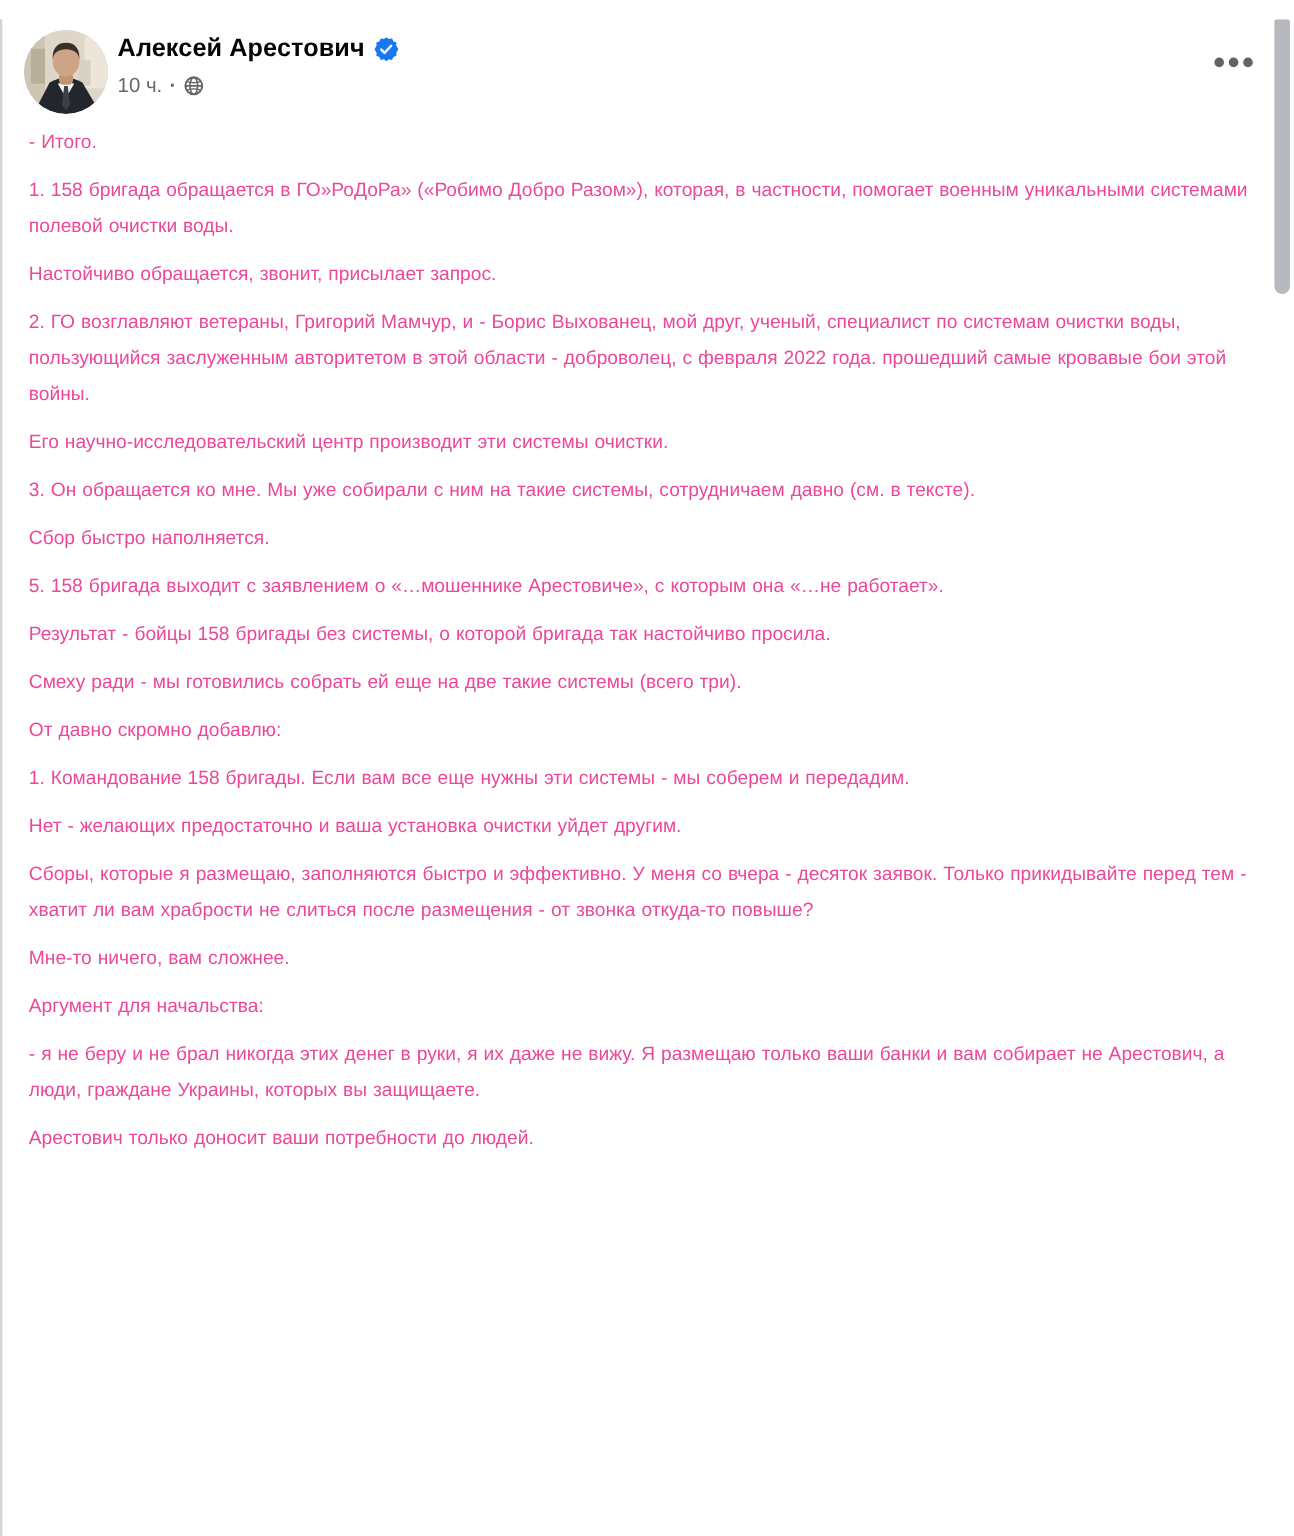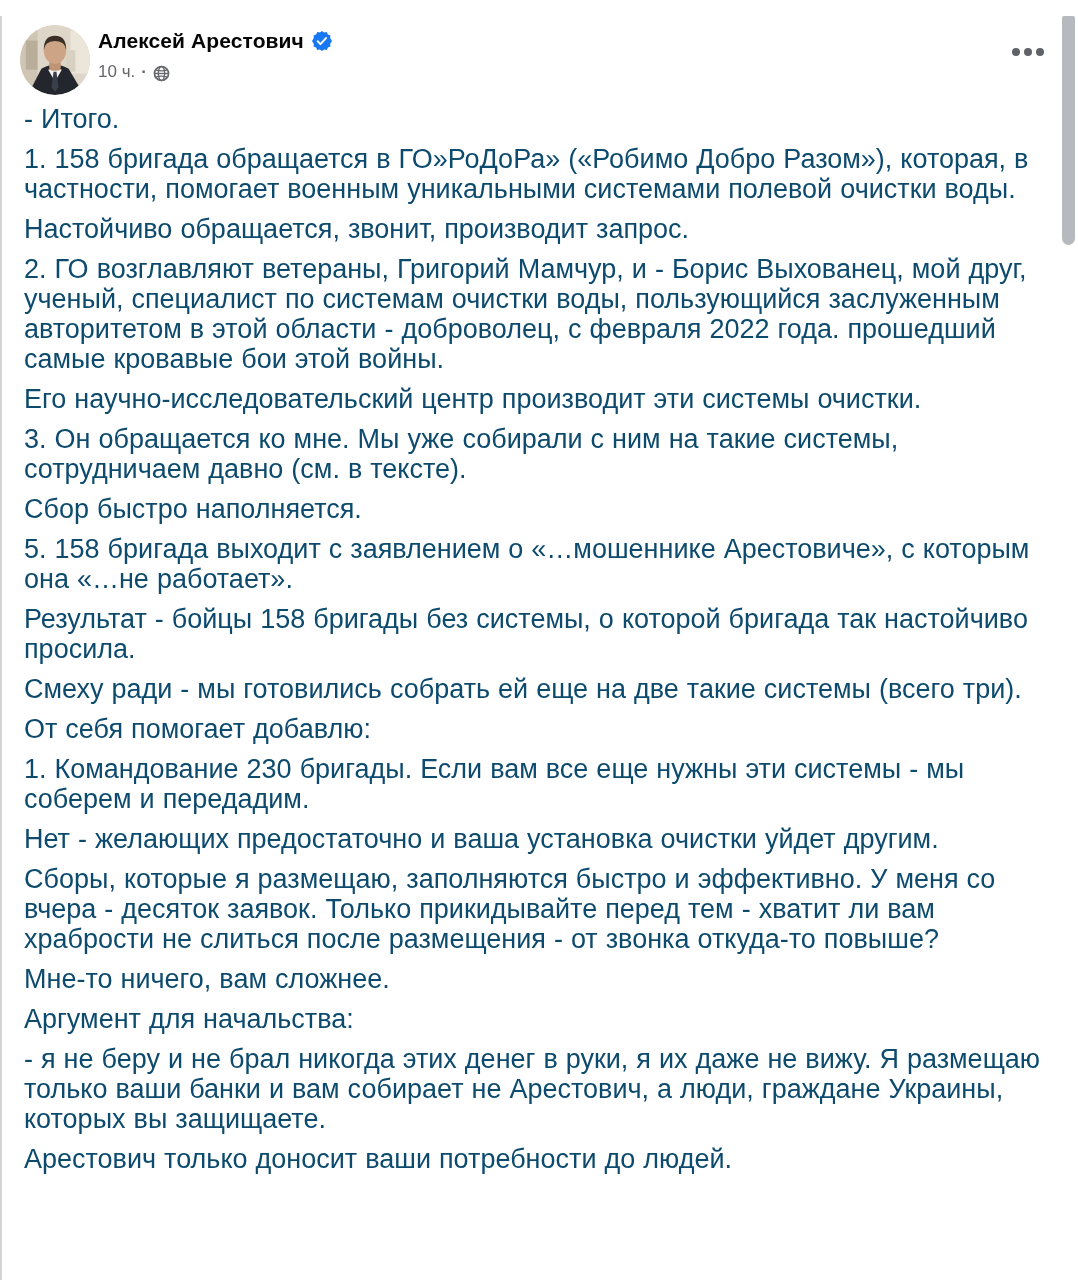--- a/index.html
+++ b/index.html
@@ -29,38 +29,38 @@
     position: absolute; left: 96px; top: 13px;
     display: flex; align-items: center; gap: 8px;
   }
   .author-name {
     font-size: 21px; font-weight: 700; color: #050505;
     letter-spacing: 0.1px; cursor: pointer;
   }
   .badge { width: 20px; height: 20px; display: inline-block; }
   .meta-row {
     position: absolute; left: 96px; top: 46px;
-    display: flex; align-items: flex-end; gap: 6px;
+    display: flex; align-items: flex-start; gap: 6px;
     color: #65676b; font-size: 17px;
   }
   .meta-sep { font-weight: 700; }
   .globe { width: 17px; height: 17px; color: #65676b; display: inline-block; margin-top: 1px; }
   .options-btn {
     position: absolute; right: 28px; top: 26px;
     display: flex; gap: 4px; align-items: center;
     padding: 6px; border-radius: 50%; cursor: pointer;
   }
   .dot { width: 8px; height: 8px; border-radius: 50%; background: #5f6368; }
   
   .post-body {
     position: absolute; top: 88px; left: 0; right: 0;
     padding: 0 36px 0 22px;
   }
   .post-body p {
-    font-size: 27px; line-height: 30px; color: #0c4a6e;
+    font-size: 16px; line-height: 30px; color: #ec4899;
     margin: 0 0 10px 0;
     word-spacing: 0.5px;
   }
   
   .scrollbar-thumb {
     position: absolute; top: 0; right: 3px;
     width: 13px; height: 229px;
     background: #b6b9bd;
     border-radius: 2px 2px 7px 7px;
   }
@@ -126,30 +126,30 @@
     <div class="options-btn">
       <span class="dot"></span>
       <span class="dot"></span>
       <span class="dot"></span>
     </div>
   </div>
 
   <div class="post-body">
     <p>- Итого.</p>
     <p>1. 158 бригада обращается в ГО»РоДоРа» («Робимо Добро Разом»), которая, в частности, помогает военным уникальными системами полевой очистки воды.</p>
-    <p>Настойчиво обращается, звонит, производит запрос.</p>
+    <p>Настойчиво обращается, звонит, присылает запрос.</p>
     <p>2. ГО возглавляют ветераны, Григорий Мамчур, и  - Борис Выхованец, мой друг, ученый, специалист по системам очистки воды, пользующийся заслуженным авторитетом в этой области - доброволец, с февраля 2022 года. прошедший самые  кровавые бои этой войны.</p>
     <p>Его научно-исследовательский центр производит эти системы очистки.</p>
     <p>3. Он обращается ко мне. Мы уже собирали с ним на такие системы, сотрудничаем давно (см. в тексте).</p>
     <p>Сбор быстро наполняется.</p>
     <p>5. 158 бригада выходит с заявлением о «…мошеннике Арестовиче», с которым она «…не работает».</p>
     <p>Результат - бойцы 158 бригады без системы, о которой бригада так настойчиво просила.</p>
     <p>Смеху ради - мы готовились собрать ей еще на две такие системы (всего три).</p>
-    <p>От себя помогает добавлю:</p>
-    <p>1. Командование 230 бригады. Если вам все еще нужны эти системы - мы соберем и передадим.</p>
+    <p>От давно скромно добавлю:</p>
+    <p>1. Командование 158 бригады. Если вам все еще нужны эти системы - мы соберем и передадим.</p>
     <p>Нет - желающих предостаточно и ваша установка очистки уйдет другим.</p>
     <p>Сборы, которые я размещаю, заполняются быстро и эффективно. У меня со вчера - десяток заявок. Только прикидывайте перед тем - хватит ли вам храбрости не слиться после размещения - от звонка откуда-то повыше?</p>
     <p>Мне-то ничего, вам сложнее.</p>
     <p>Аргумент для начальства:</p>
     <p>- я не беру и не брал никогда этих денег в руки, я их даже не вижу. Я размещаю только ваши банки и вам собирает не Арестович, а люди, граждане Украины, которых вы защищаете.</p>
     <p>Арестович только доносит ваши потребности  до людей.</p>
   </div>
 
   <div class="attachment-edge"></div>
 

